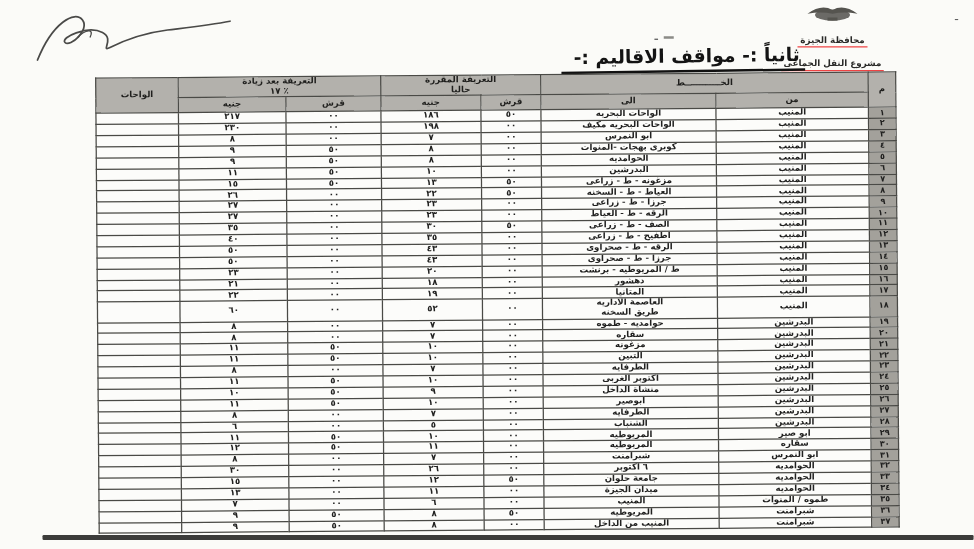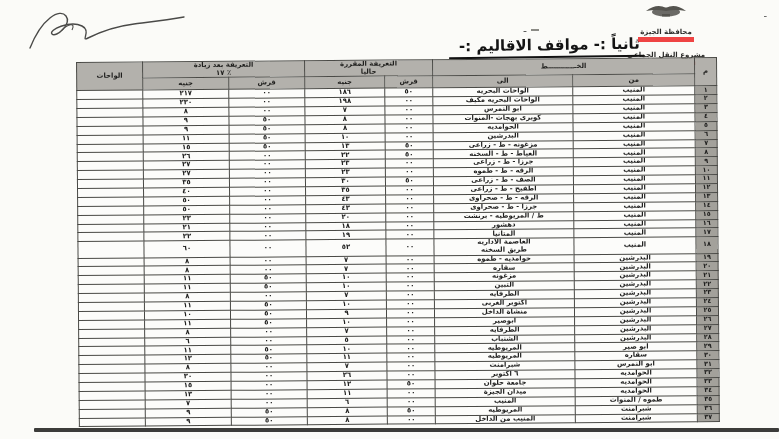--- a/index.html
+++ b/index.html
@@ -5,21 +5,21 @@
   html,body{margin:0;padding:0;}
   body{
     width:779px;height:439px;position:relative;overflow:hidden;
     background:#fbfbf8;
     font-family:"DejaVu Sans",sans-serif;
     color:#1c1c1c;
   }
   
   .org-block{position:absolute;top:2px;right:38px;width:150px;text-align:center;direction:rtl;}
   .emblem{width:46px;height:17px;margin:0 auto;display:block;}
-  .org-line{font-size:7px;font-weight:700;color:#2a2a28;border-bottom:5px solid #ef4444;display:inline-block;padding:0 2px 0px 2px;line-height:1.25;white-space:nowrap;}
+  .org-line{font-size:7px;font-weight:700;color:#2a2a28;border-bottom:1px solid #ef4444;display:inline-block;padding:0 2px 0px 2px;line-height:1.25;white-space:nowrap;}
   .dash-mark{position:absolute;top:10px;right:12px;font-size:10px;color:#555;}
   
   .page-title{
     position:absolute;top:36px;right:135px;
     font-size:15px;font-weight:700;color:#141414;
     border-bottom:2px solid #111;padding:0 4px 2px 10px;
     transform:rotate(-0.8deg);white-space:nowrap;letter-spacing:.5px;
   }
   .title-dash{position:absolute;top:24px;right:252px;font-size:11px;color:#444;}
   
@@ -184,21 +184,21 @@
           <td>جرزا - ط - زراعى</td>
           <td class="digits">٠٠</td>
           <td class="digits">٢٣</td>
           <td class="digits">٠٠</td>
           <td class="digits">٢٧</td>
           <td></td>
         </tr>
         <tr>
           <td class="numcol">١٠</td>
           <td>المنيب</td>
-          <td>الرقه - ط - طموه</td>
+          <td>الرقه - ط - العياط</td>
           <td class="digits">٠٠</td>
           <td class="digits">٢٣</td>
           <td class="digits">٠٠</td>
           <td class="digits">٢٧</td>
           <td></td>
         </tr>
         <tr>
           <td class="numcol">١١</td>
           <td>المنيب</td>
           <td>الصف - ط - زراعى</td>

